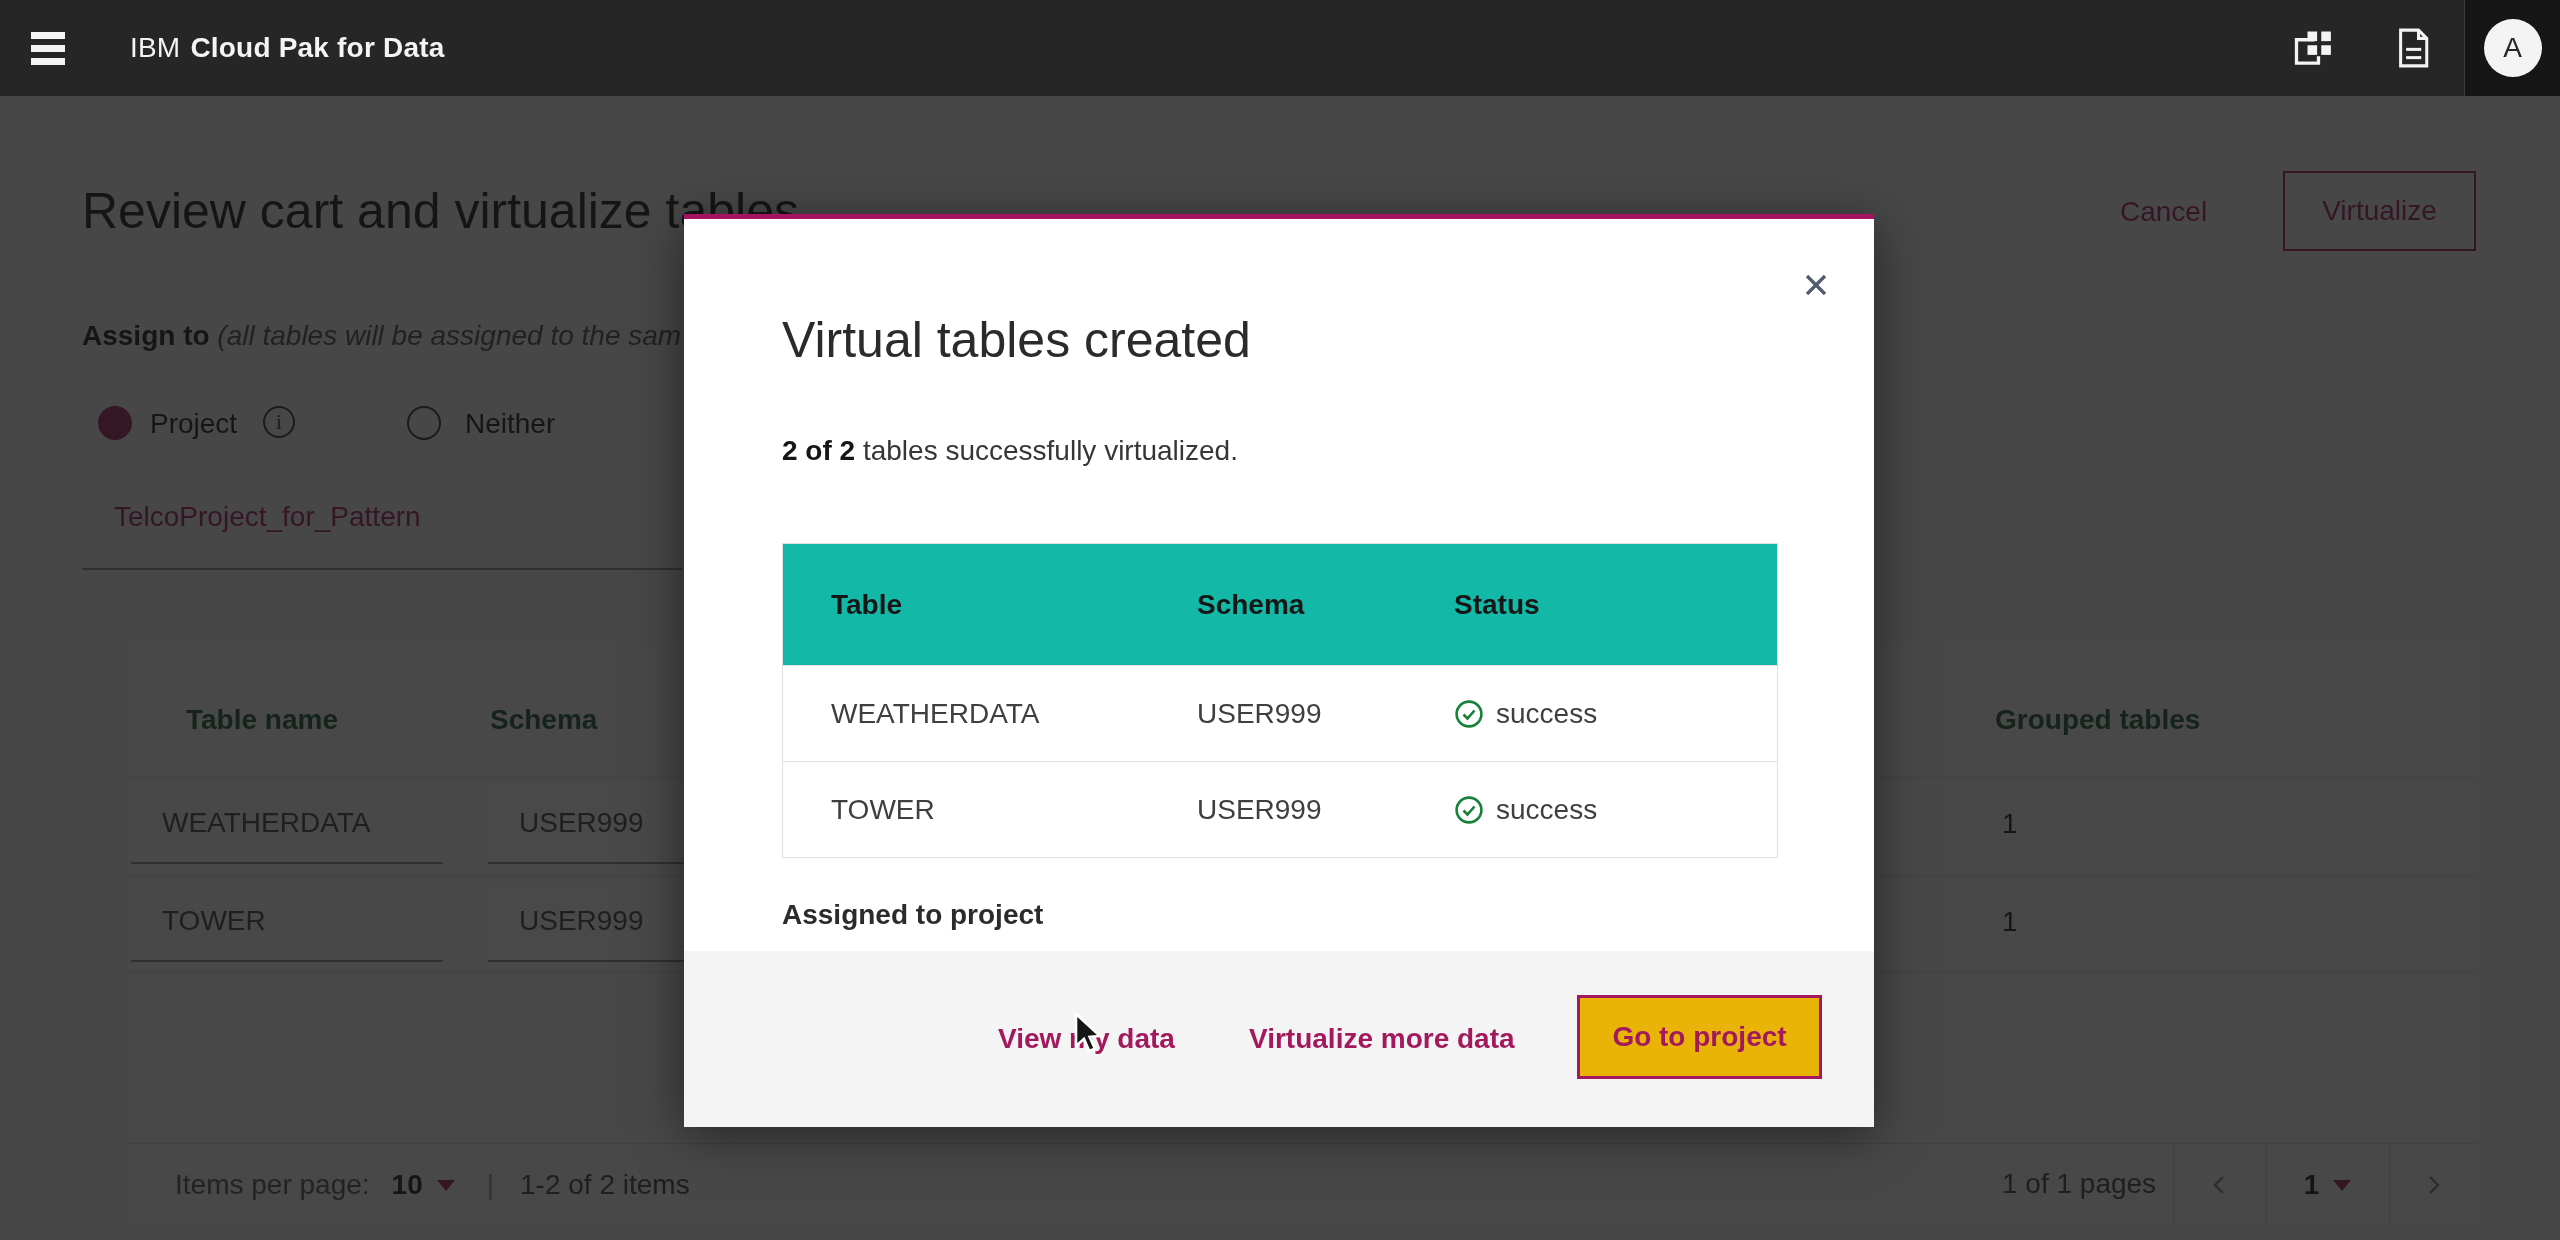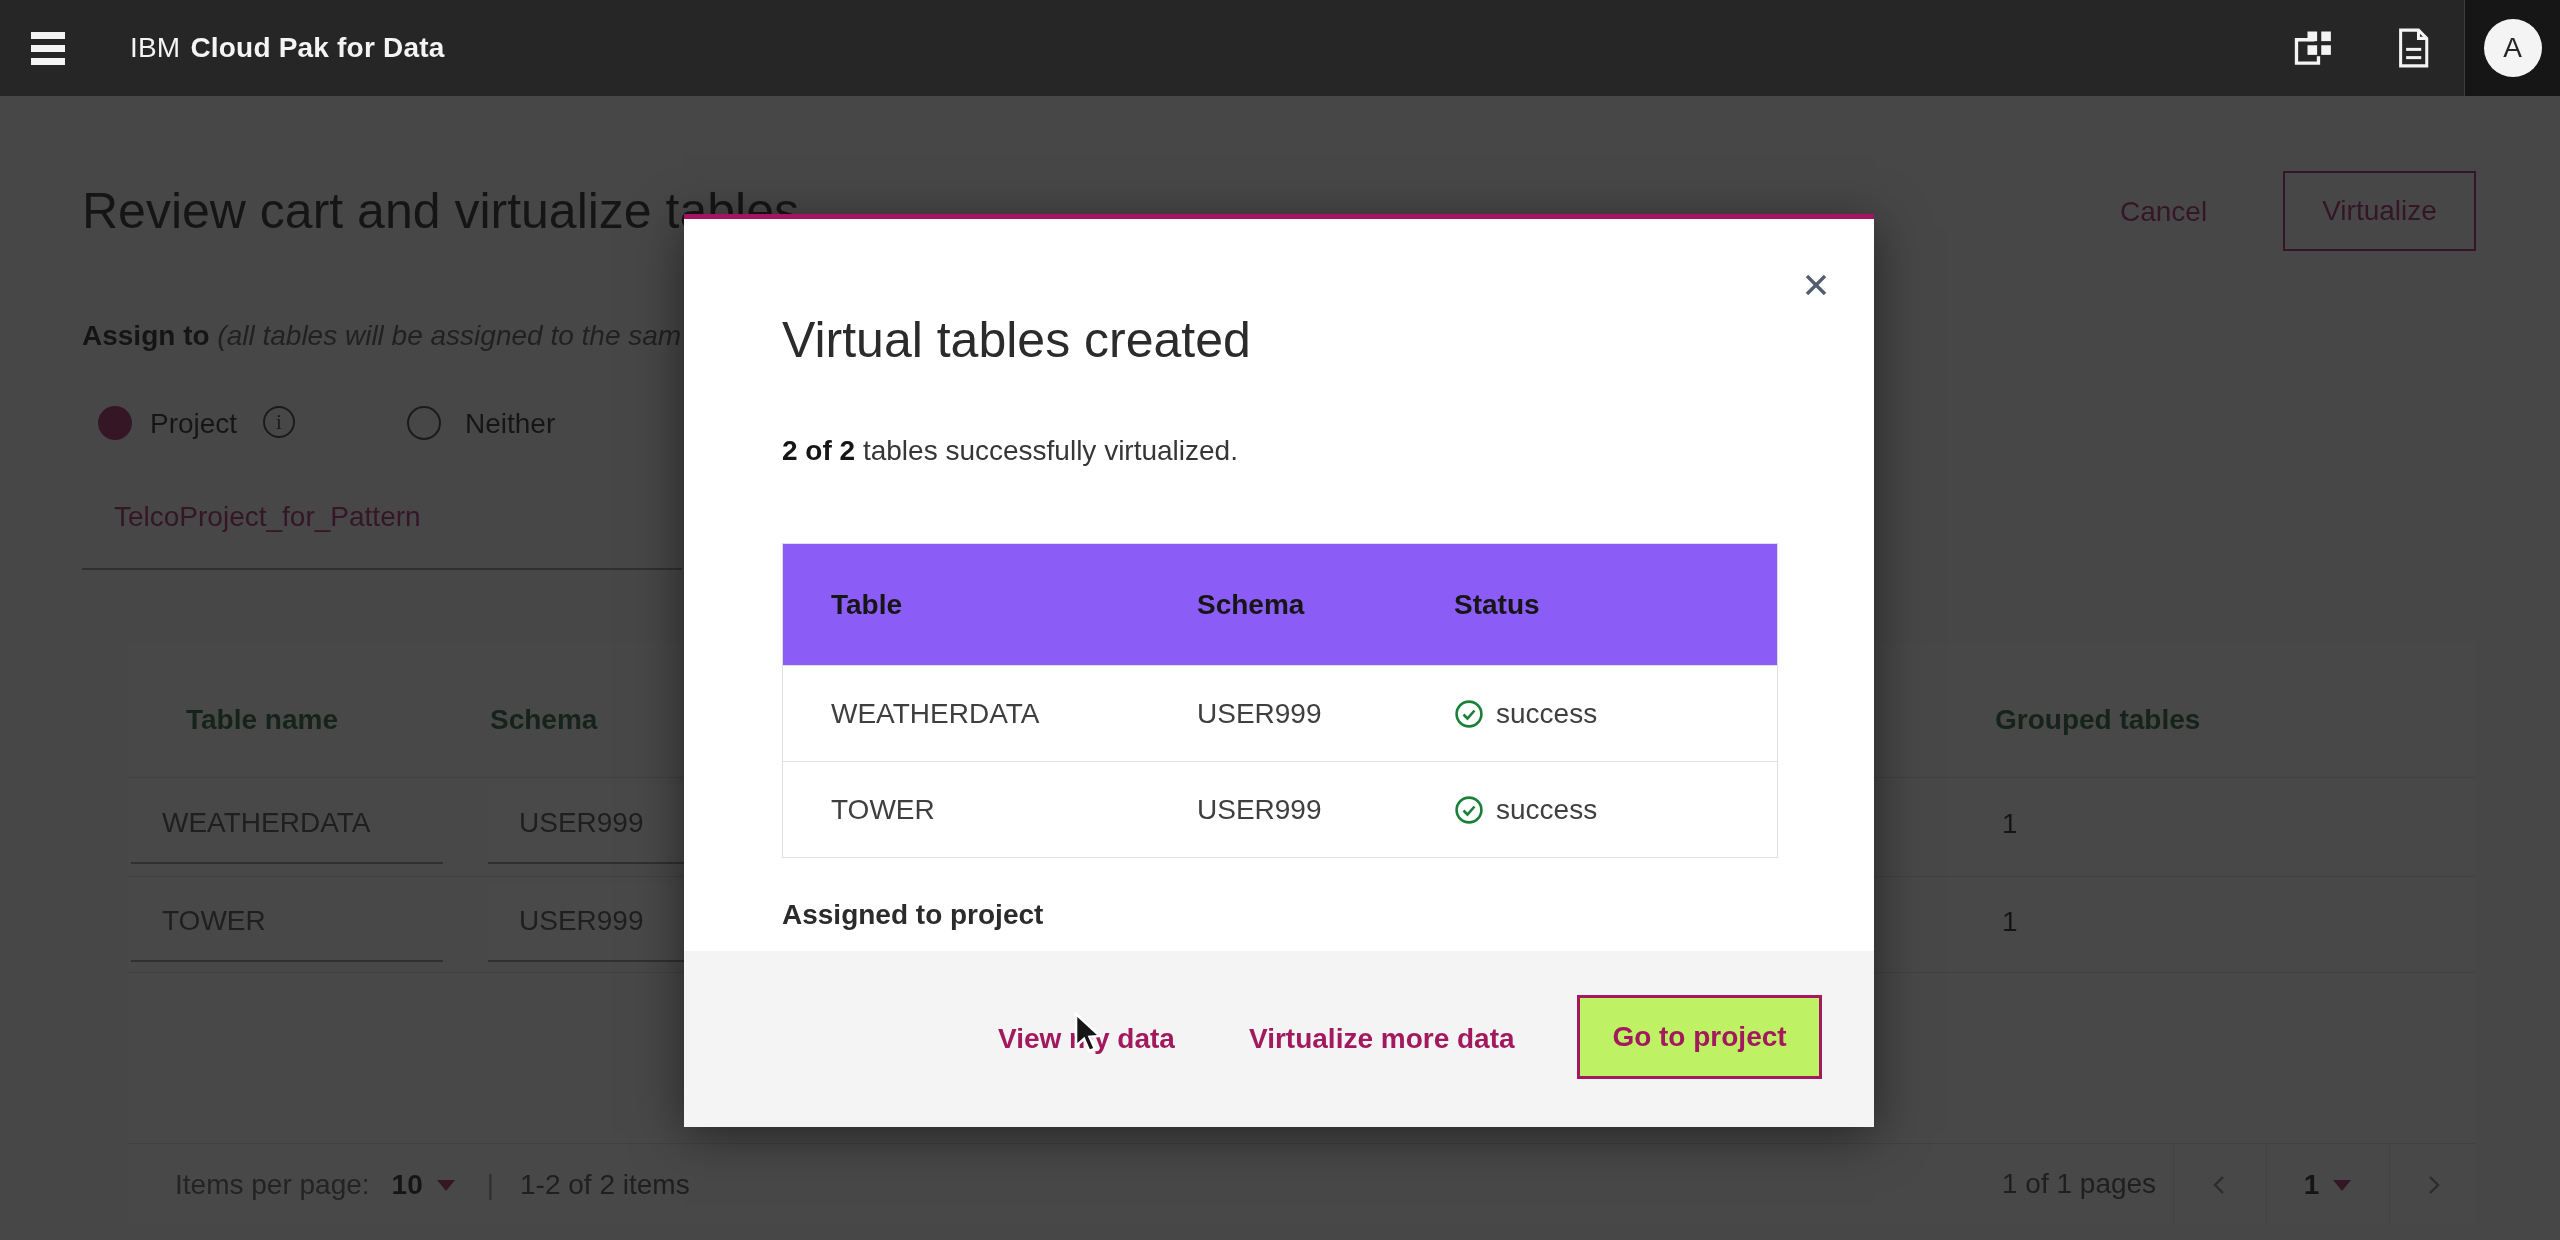--- a/index.html
+++ b/index.html
@@ -56,32 +56,32 @@
 
   
   .overlay { position:absolute; left:0; top:96px; width:2560px; height:1144px; background:rgba(22,22,22,0.78); z-index:10; }
   .modal { position:absolute; left:684px; top:214px; width:1190px; height:908px; background:#ffffff; border-top:5px solid #a51363; box-shadow:0 12px 48px rgba(0,0,0,.5); z-index:20; }
   .modal-close { position:absolute; right:30px; top:38px; width:56px; height:56px; display:flex; align-items:center; justify-content:center; cursor:pointer; }
   .modal-title { position:absolute; left:98px; top:92px; font-size:50px; font-weight:400; color:#2b2b2b; }
   .modal-summary { position:absolute; left:98px; top:216px; font-size:28px; color:#363636; }
   .modal-summary .strong { font-weight:700; color:#161616; }
 
   .m-table { position:absolute; left:98px; top:324px; width:996px; border:1px solid #e0e0e0; }
-  .m-thead { height:121px; background:#8b5cf6; position:relative; }
+  .m-thead { height:121px; background:#14b8a6; position:relative; }
   .m-row { height:96px; background:#ffffff; border-top:1px solid #e0e0e0; position:relative; }
   .m-cell { position:absolute; top:0; height:100%; display:flex; align-items:center; font-size:28px; color:#3f3f3f; }
   .m-cell.head { font-weight:700; color:#161616; }
   .c1 { left:48px; } .c2 { left:414px; } .c3 { left:671px; }
   .status-wrap { display:flex; align-items:center; gap:12px; }
 
   .assigned-label { position:absolute; left:98px; top:680px; font-size:28px; font-weight:700; color:#2b2b2b; }
 
   .modal-footer { position:absolute; left:0; top:732px; width:1190px; height:176px; background:#f4f4f4; }
   .footer-link { position:absolute; top:0; height:176px; display:flex; align-items:center; font-size:28px; font-weight:700; color:#a2195d; cursor:pointer; white-space:nowrap; }
-  .go-btn { position:absolute; left:893px; top:44px; width:245px; height:84px; background:#bef264; border:3px solid #a2195d; color:#a2195d; font-size:28px; font-weight:700; display:flex; align-items:center; justify-content:center; cursor:pointer; }
+  .go-btn { position:absolute; left:893px; top:44px; width:245px; height:84px; background:#eab308; border:3px solid #a2195d; color:#a2195d; font-size:28px; font-weight:700; display:flex; align-items:center; justify-content:center; cursor:pointer; }
 
   .cursor { position:absolute; left:1070px; top:1012px; z-index:40; pointer-events:none; }
 </style>
 </head>
 <body>
 
 <div class="header">
   <div class="hamburger">
     <div class="bars">
       <div class="bar"></div>

